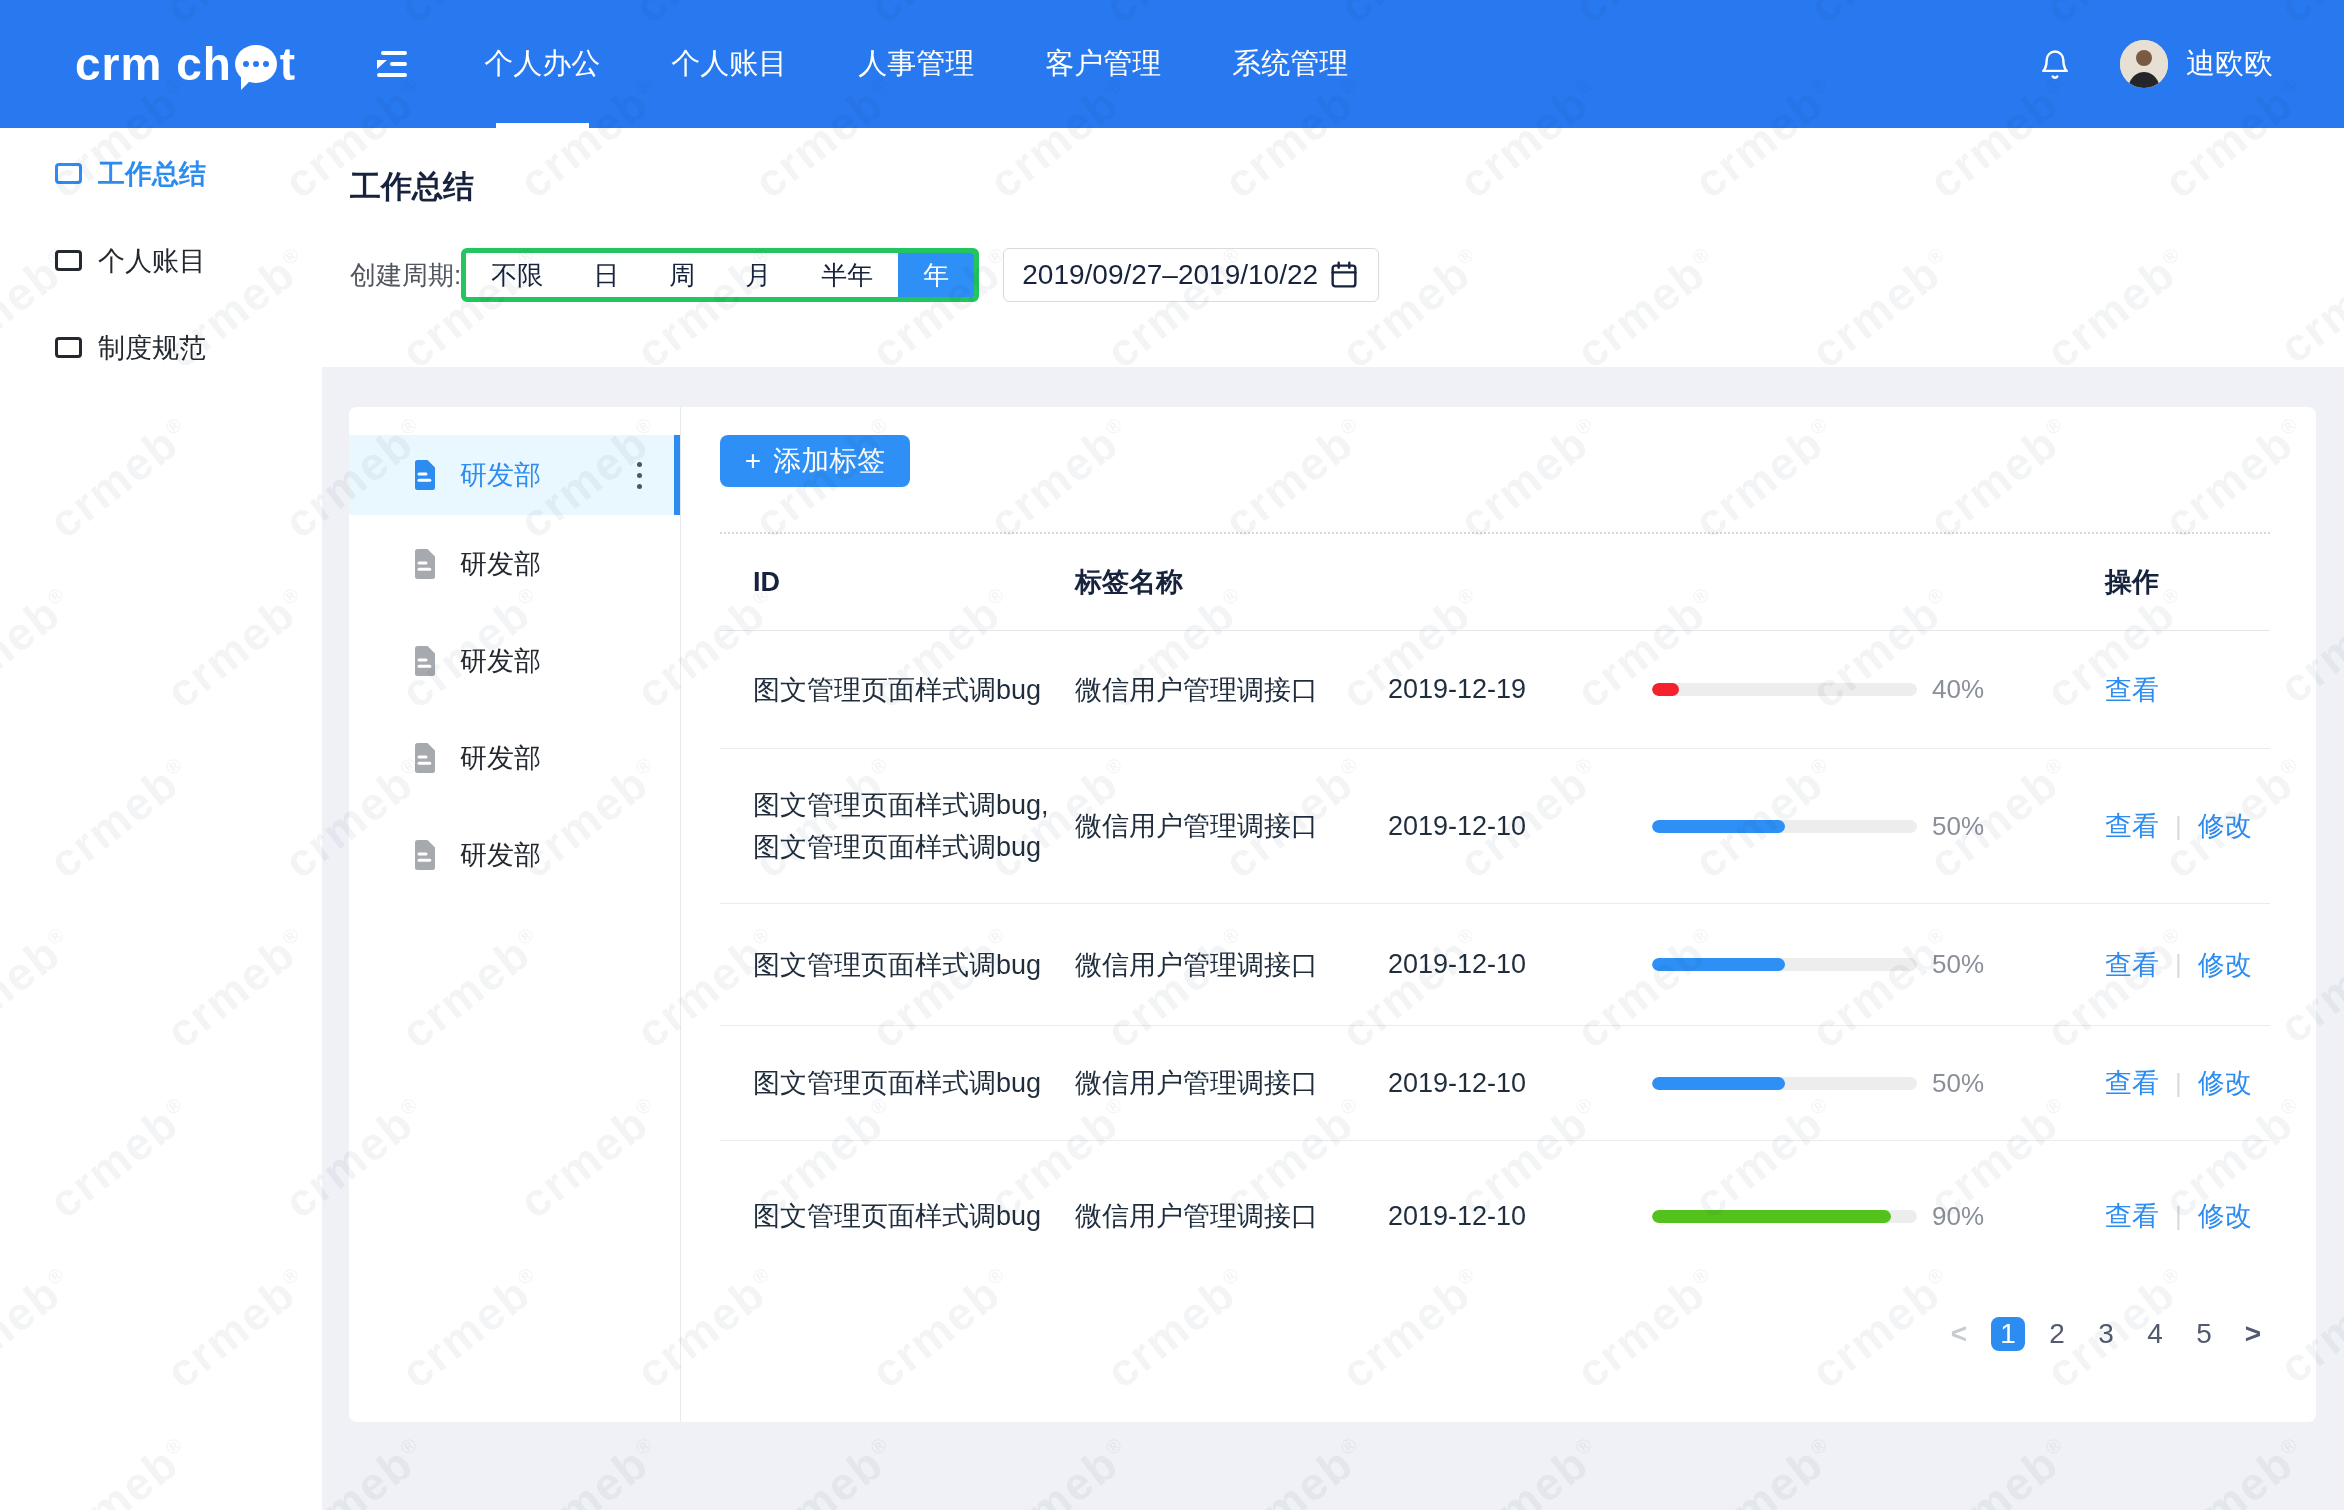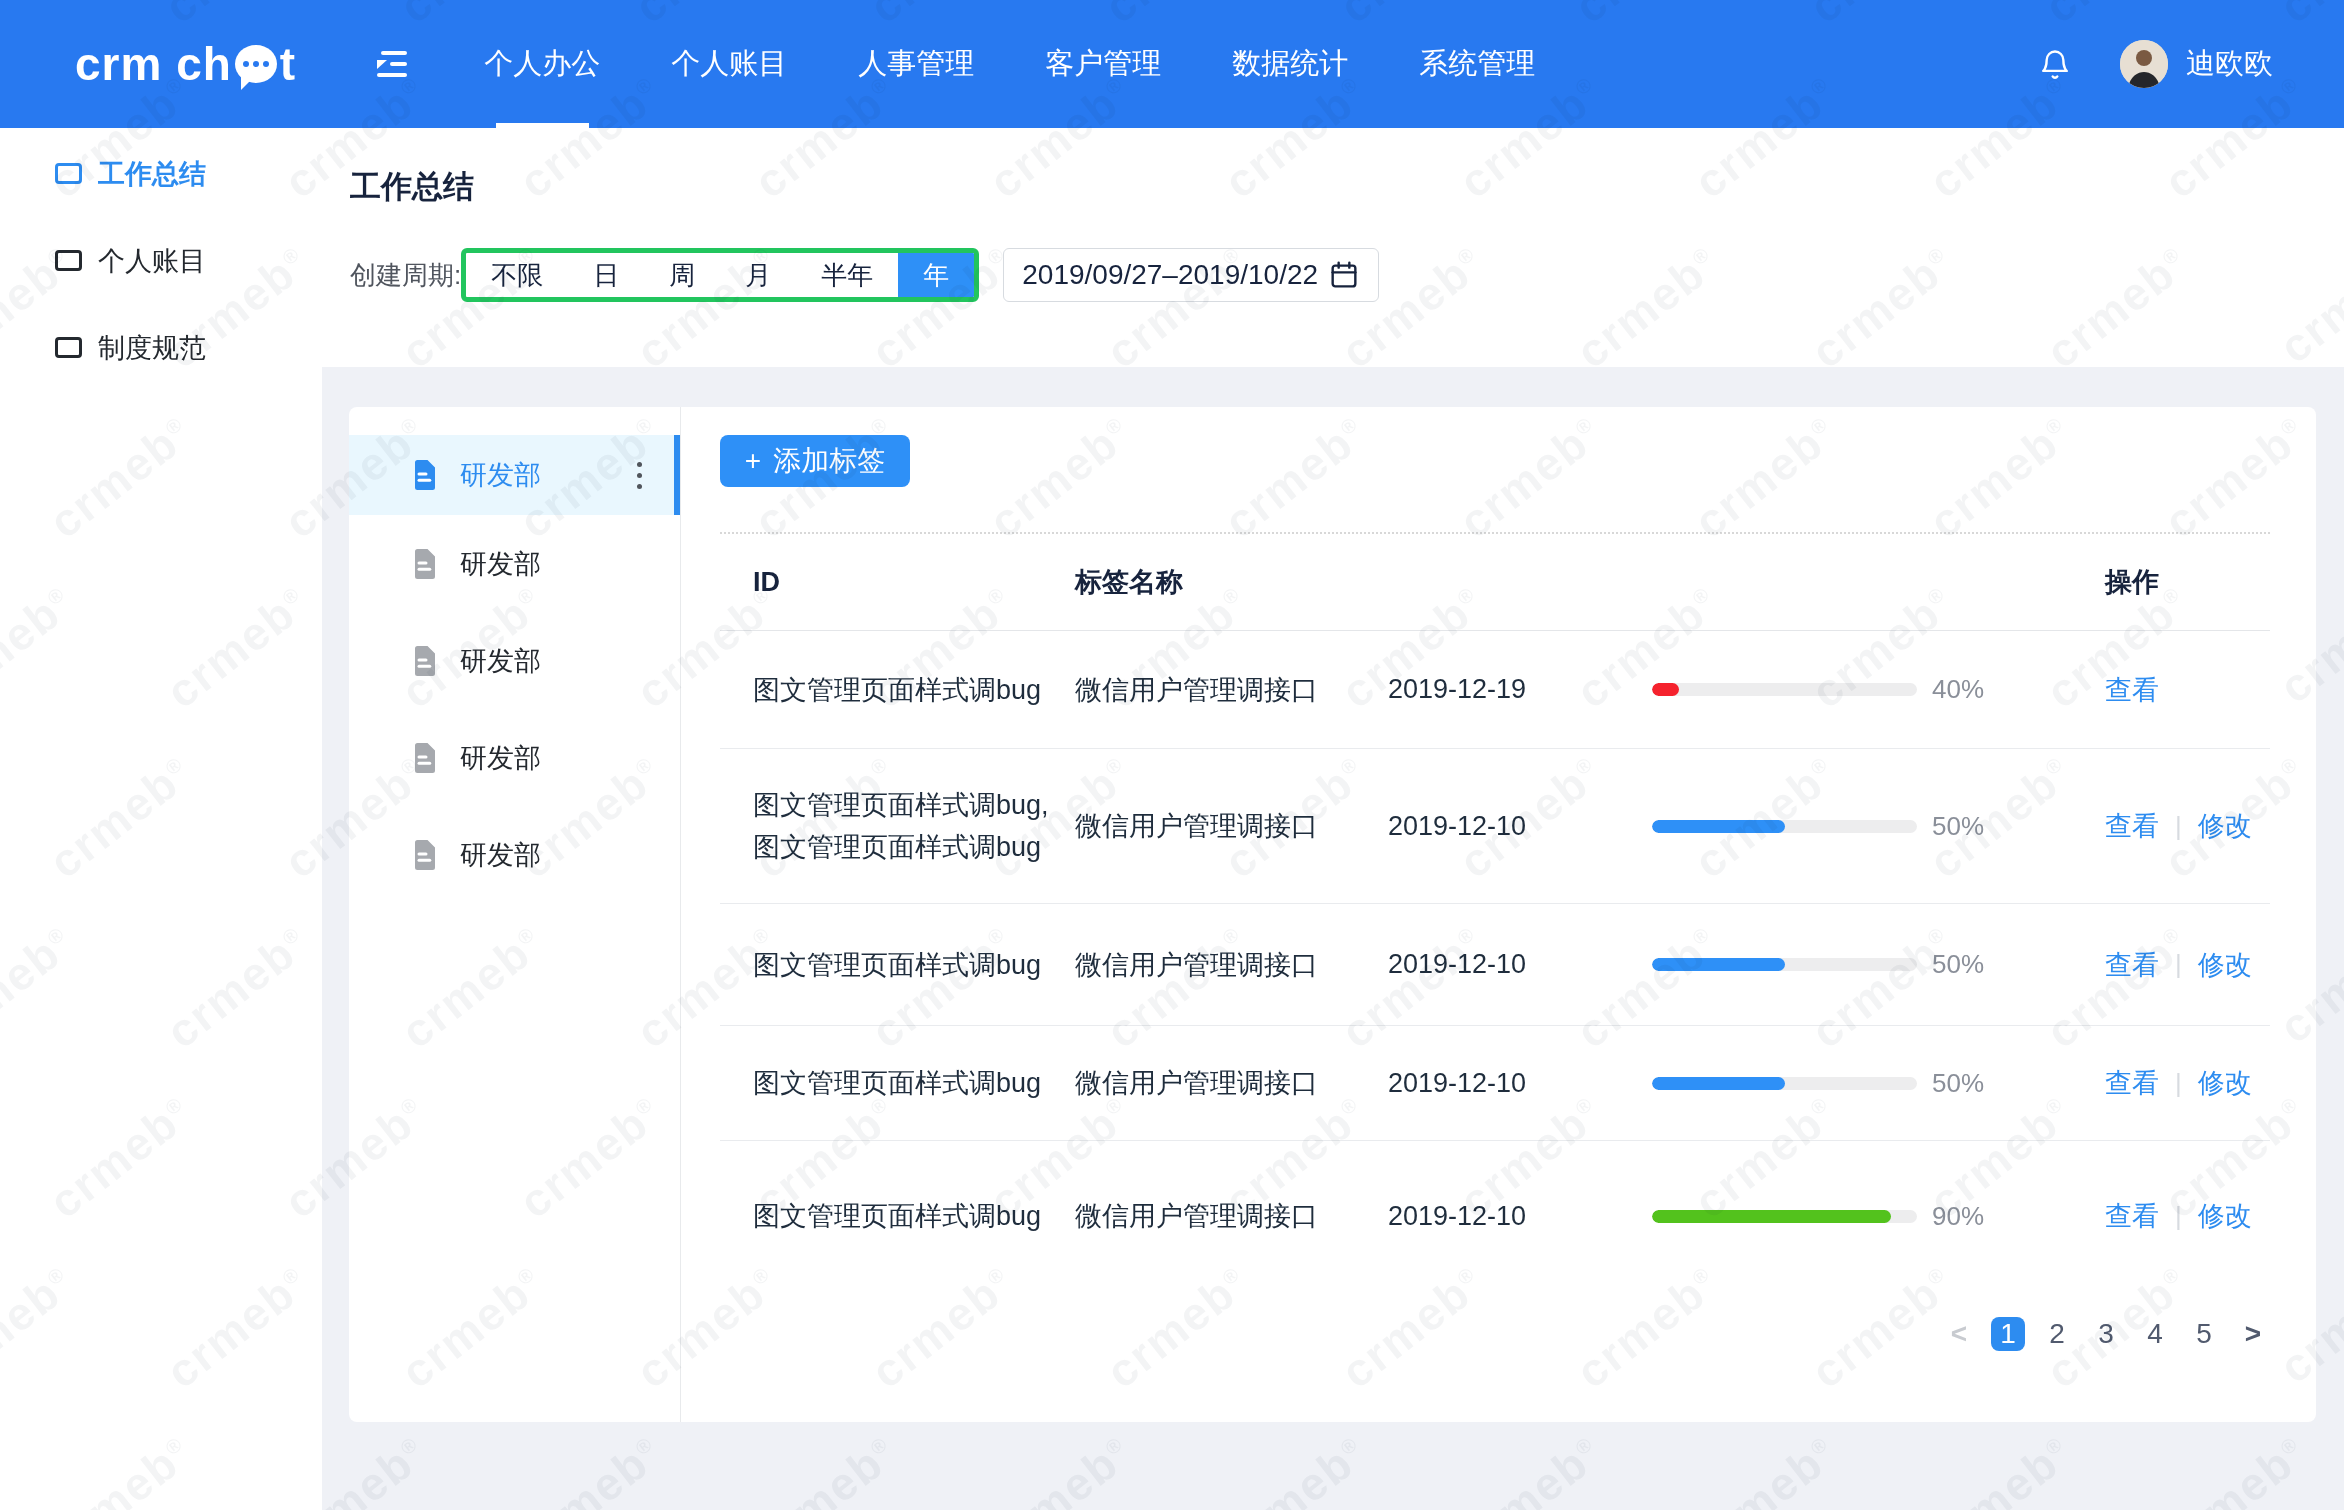--- a/index.html
+++ b/index.html
@@ -154,23 +154,20 @@
     <span>个人办公</span>
   </div>
       <div class="nav-item">
     <span>个人账目</span>
   </div>
       <div class="nav-item">
     <span>人事管理</span>
   </div>
       <div class="nav-item">
     <span>客户管理</span>
-  </div>
-      <div class="nav-item">
-    <span>数据统计</span>
   </div>
       <div class="nav-item">
     <span>系统管理</span>
   </div>
     </nav>
   <div class="top-right">
     <span class="bell">
       <svg width="34" height="36" viewBox="0 0 24 26" fill="none" stroke="#fff" stroke-width="1.7" stroke-linecap="round" stroke-linejoin="round">
         <path d="M18 10a6 6 0 0 0-12 0c0 6-2.5 8-2.5 8h17s-2.5-2-2.5-8"></path>
         <path d="M10.3 22a2 2 0 0 0 3.4 0"></path>

